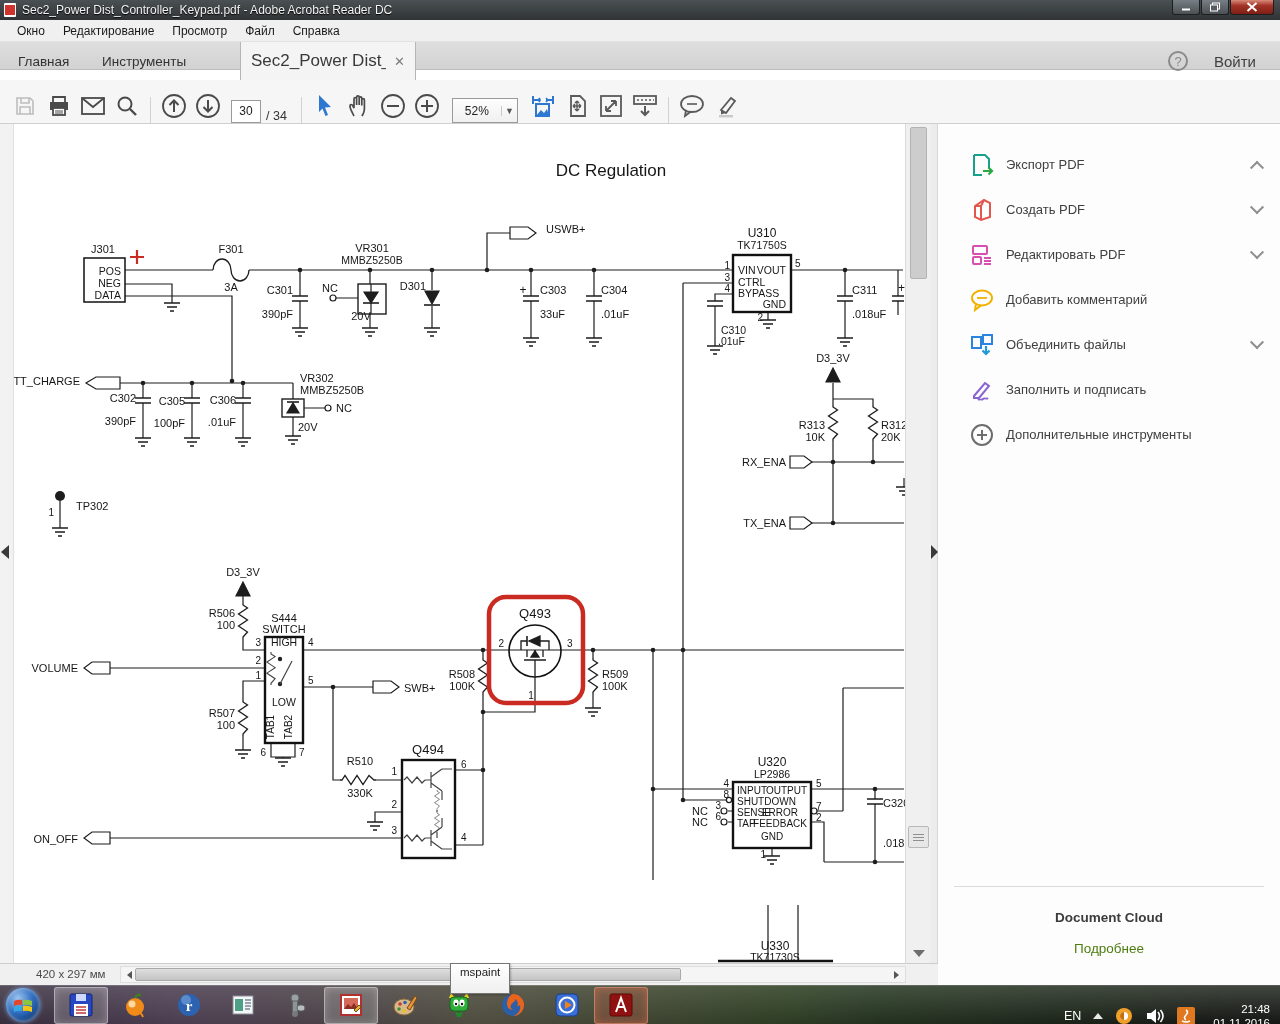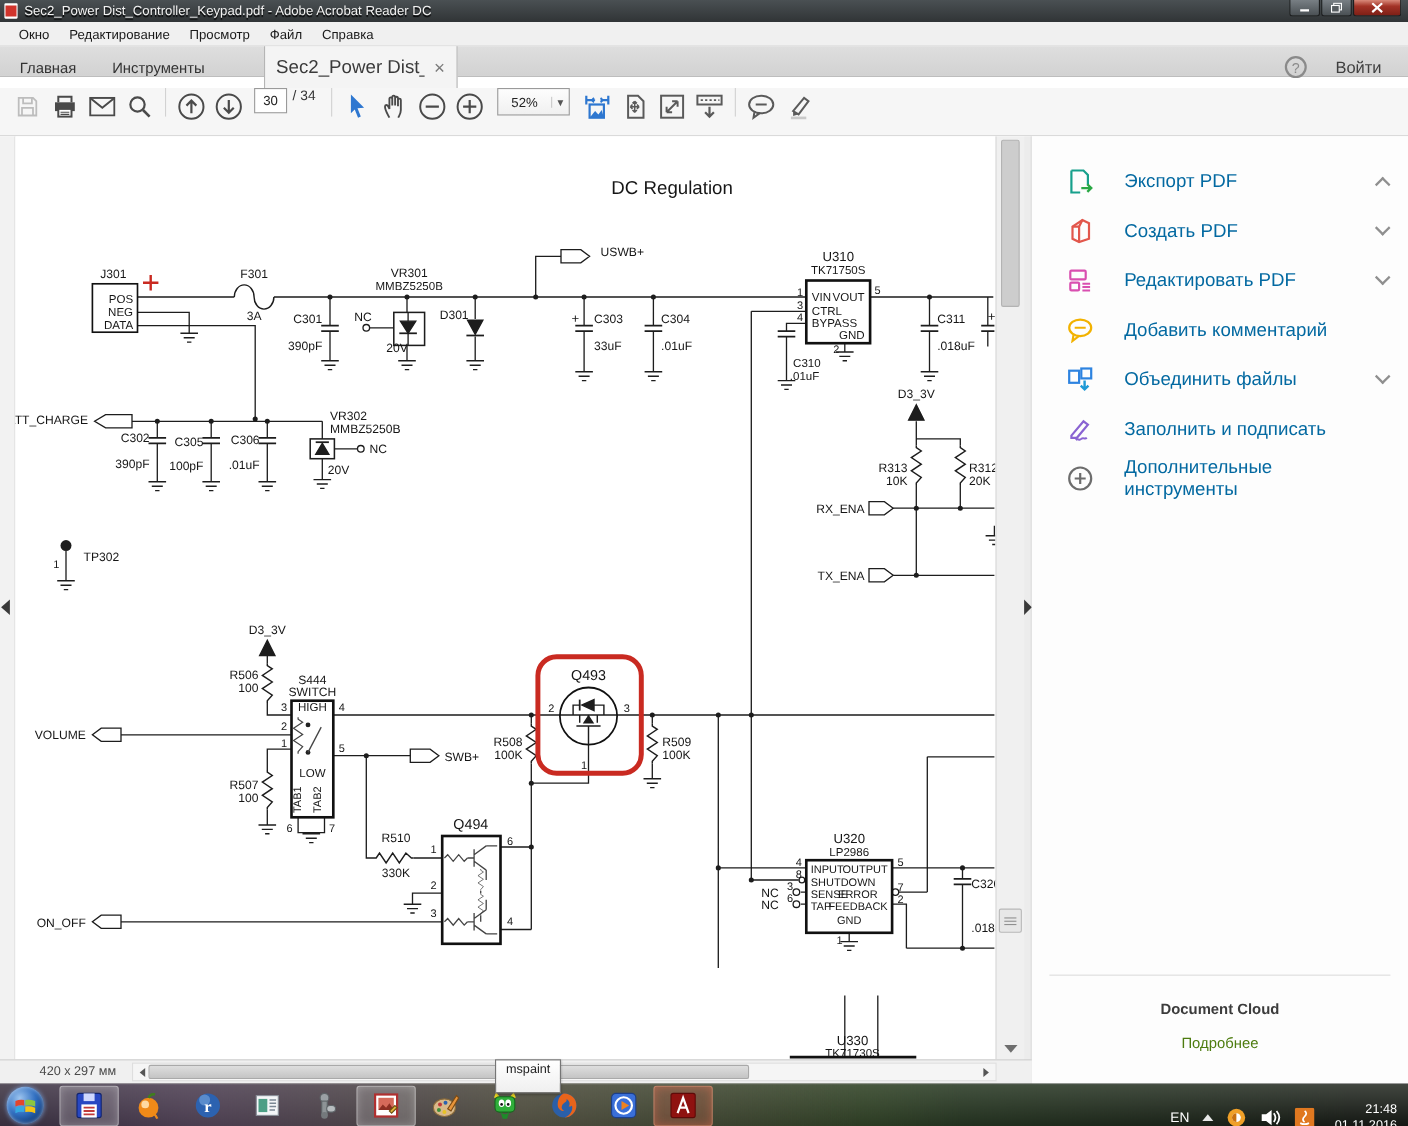--- a/index.html
+++ b/index.html
@@ -36,21 +36,21 @@
     display:flex; align-items:center; padding:0 10px; }
   .doc-tab .doc-tab-label { font-size:17px; color:#3a3a3a; white-space:nowrap; overflow:hidden; flex:1; }
   .doc-tab .tab-close { color:#7a7a7a; font-size:13px; margin-left:8px; }
   .signin-area { position:absolute; right:10px; top:0; height:38px; display:flex; align-items:center; gap:26px; }
   .help-circle { width:20px; height:20px; border:2px solid #8a8a8a; border-radius:50%;
     color:#8a8a8a; font-size:13px; text-align:center; line-height:17px; }
   .signin-label { font-size:15px; color:#3f3f3f; margin-right:14px; }
 
   
   .toolbar { position:absolute; left:0; top:80px; width:1280px; height:44px; background:#f6f6f6;
-    border-bottom:1px solid #cfcfcf; display:flex; align-items:flex-start; }
+    border-bottom:1px solid #cfcfcf; display:flex; align-items:flex-end; }
   .tb { display:flex; align-items:center; justify-content:center; width:34px; height:34px; }
   .tb svg { display:block; }
   .tb-sep { width:1px; height:26px; background:#d2d2d2; margin:0 6px; }
   .page-box { width:30px; height:23px; border:1px solid #9a9a9a; background:#fff; font-size:12px;
     color:#222; text-align:center; line-height:21px; margin:0 5px 0 6px; }
   .page-total { font-size:12.5px; color:#333; margin-right:8px; }
   .zoom-select { width:66px; height:25px; border:1px solid #9a9a9a; background:linear-gradient(#fdfdfd,#f0f0f0);
     display:flex; align-items:center; margin:0 8px; }
   .zoom-select .zv { flex:1; font-size:12px; color:#222; text-align:center; }
   .zoom-select .za { width:16px; border-left:1px solid #c9c9c9; color:#555; font-size:9px; text-align:center; }
@@ -74,21 +74,21 @@
   .panel-divider { position:absolute; left:931px; top:0; width:7px; height:861px; background:#ececec;
     border-right:1px solid #d6d6d6; }
   .panel-collapse { position:absolute; left:931px; top:421px; width:0; height:0;
     border-top:7px solid transparent; border-bottom:7px solid transparent; border-left:7px solid #3a3a3a; }
 
   
   .right-panel { position:absolute; left:938px; top:0; width:342px; height:861px; background:#fdfdfd; }
   .tool-list { padding-top:18px; }
   .tool-item { height:45px; display:flex; align-items:center; padding:0 18px 0 32px; cursor:pointer; }
   .tool-item .ticon { width:24px; height:24px; margin-right:12px; flex:none; }
-  .tool-item .tlabel { font-size:17px; color:#0369a1; flex:1;margin-left:16px; }
+  .tool-item .tlabel { font-size:13px; color:#404040; flex:1; }
   .chev { width:10px; height:10px; border-right:2px solid #8f8f8f; border-bottom:2px solid #8f8f8f; flex:none; }
   .chev.down { transform:rotate(45deg) translate(-2px,-2px); }
   .chev.up { transform:rotate(-135deg) translate(-2px,-2px); }
   .dc-footer { position:absolute; left:16px; right:16px; top:762px; border-top:1px solid #dcdcdc;
     text-align:center; padding-top:22px; }
   .dc-line { font-size:13.5px; font-weight:bold; color:#3c3c3c; line-height:18px; }
   .dc-link { display:inline-block; margin-top:14px; font-size:13.5px; color:#4d7c0f; }
 
   
   .status-row { position:absolute; left:0; top:963px; width:938px; height:22px; background:#f0f0f0;

